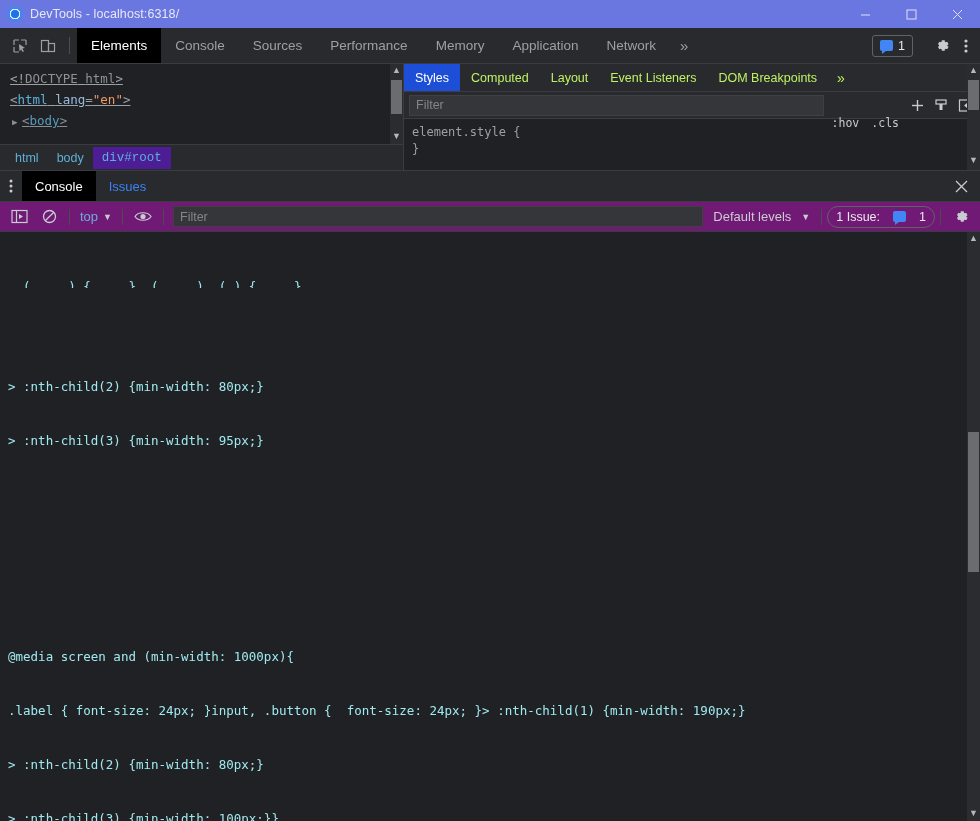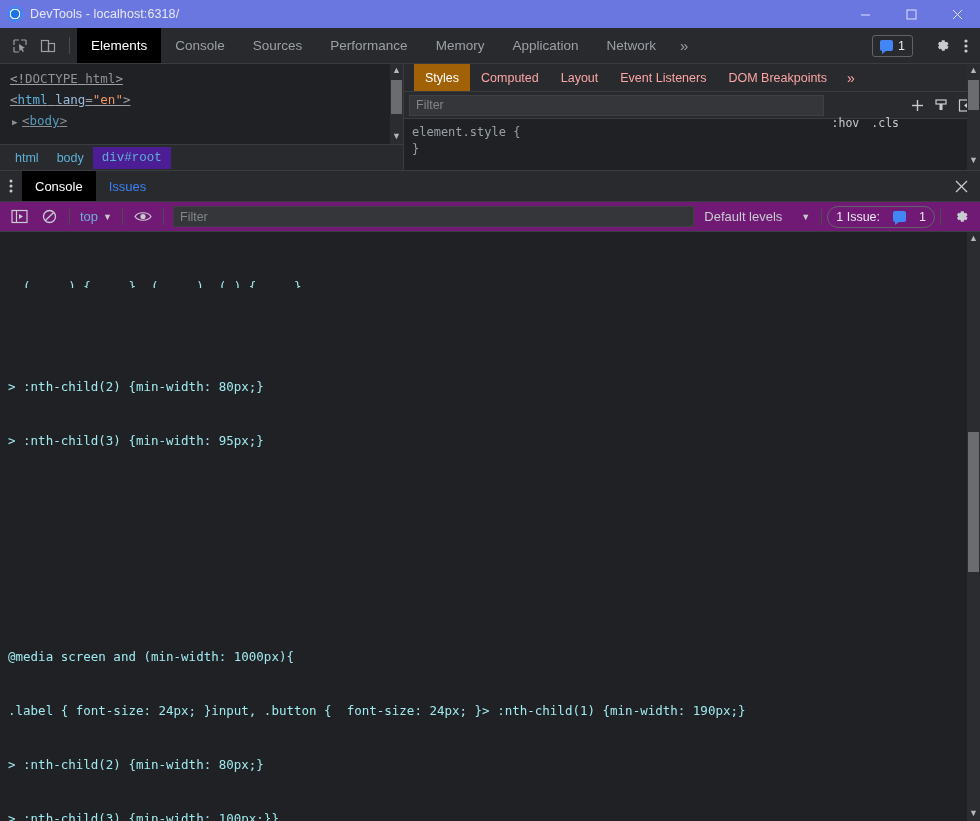--- a/index.html
+++ b/index.html
@@ -171,24 +171,24 @@
   .styles-tabs {
     height: 28px;
     background: #292a2d;
     display: flex; align-items: stretch;
     border-bottom: 1px solid #3b3c40;
   }
   .stab {
     display:flex; align-items:center;
     padding: 0 11px;
     font-size: 12.5px;
-    color: #fca5a5;
+    color: #bef264;
     white-space: nowrap;
   }
-  .stab.active { background:#a16207; color:#fff;margin-left:10px; }
+  .stab.active { background:#1d4ed8; color:#fff; }
   .stab.chev { font-size: 14px; padding: 0 9px; }
 
   .filter-row {
     height: 27px;
     background: #292a2d;
     display: flex; align-items: center;
     border-bottom: 1px solid #3b3c40;
     padding: 0 3px;
   }
   .filter-box {
@@ -262,21 +262,21 @@
   .ctx-sel .caret { color:#c8ccd0; font-size: 9px; }
   .console-filter {
     flex:1; height: 21px;
     background: #35363a;
     border: 1px solid #3f4043;
     display:flex; align-items:center;
     padding: 0 6px; margin: 0 4px;
   }
   .console-filter span { color:#80868b; font-size: 12.5px; }
   .levels {
-    display:flex; align-items:center; gap:19px;
+    display:flex; align-items:center; gap:10px;
     color:#c8ccd0; font-size: 13px; padding: 0 6px;
   }
   .levels .caret { font-size: 9px; }
   .issues-btn {
     display:flex; align-items:center; gap:13px;
     border: 1px solid #5f6368; border-radius:11px;
     height:22px; padding: 0 8px;
     color:#e8eaed; font-size:12.5px;
   }
 

